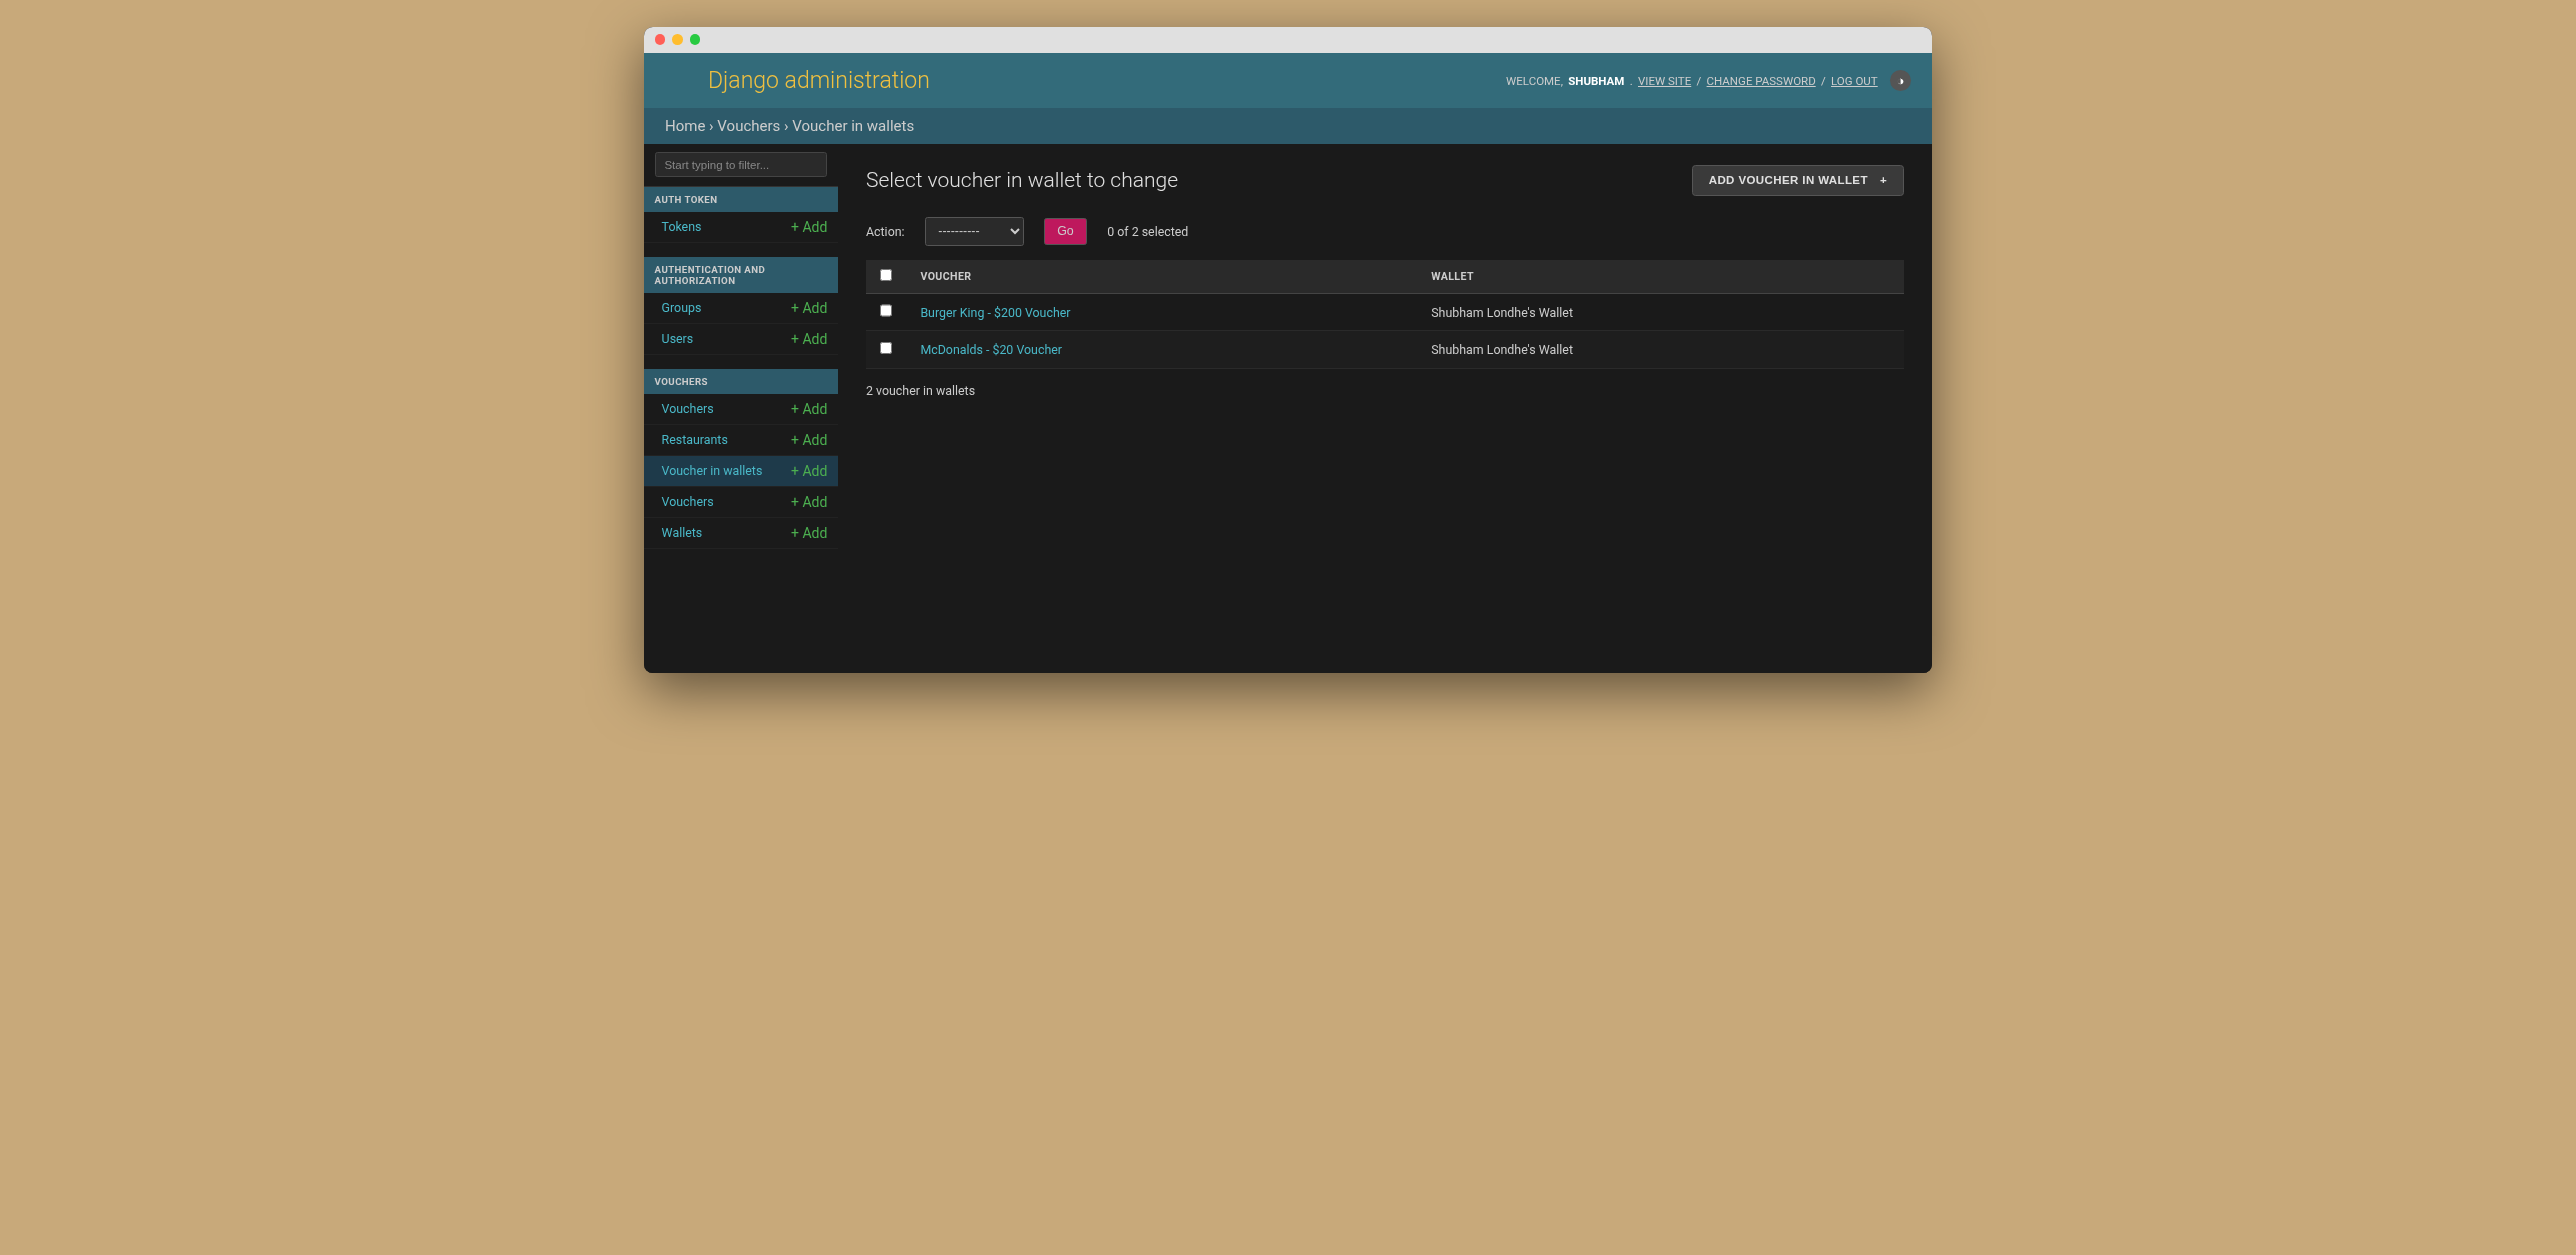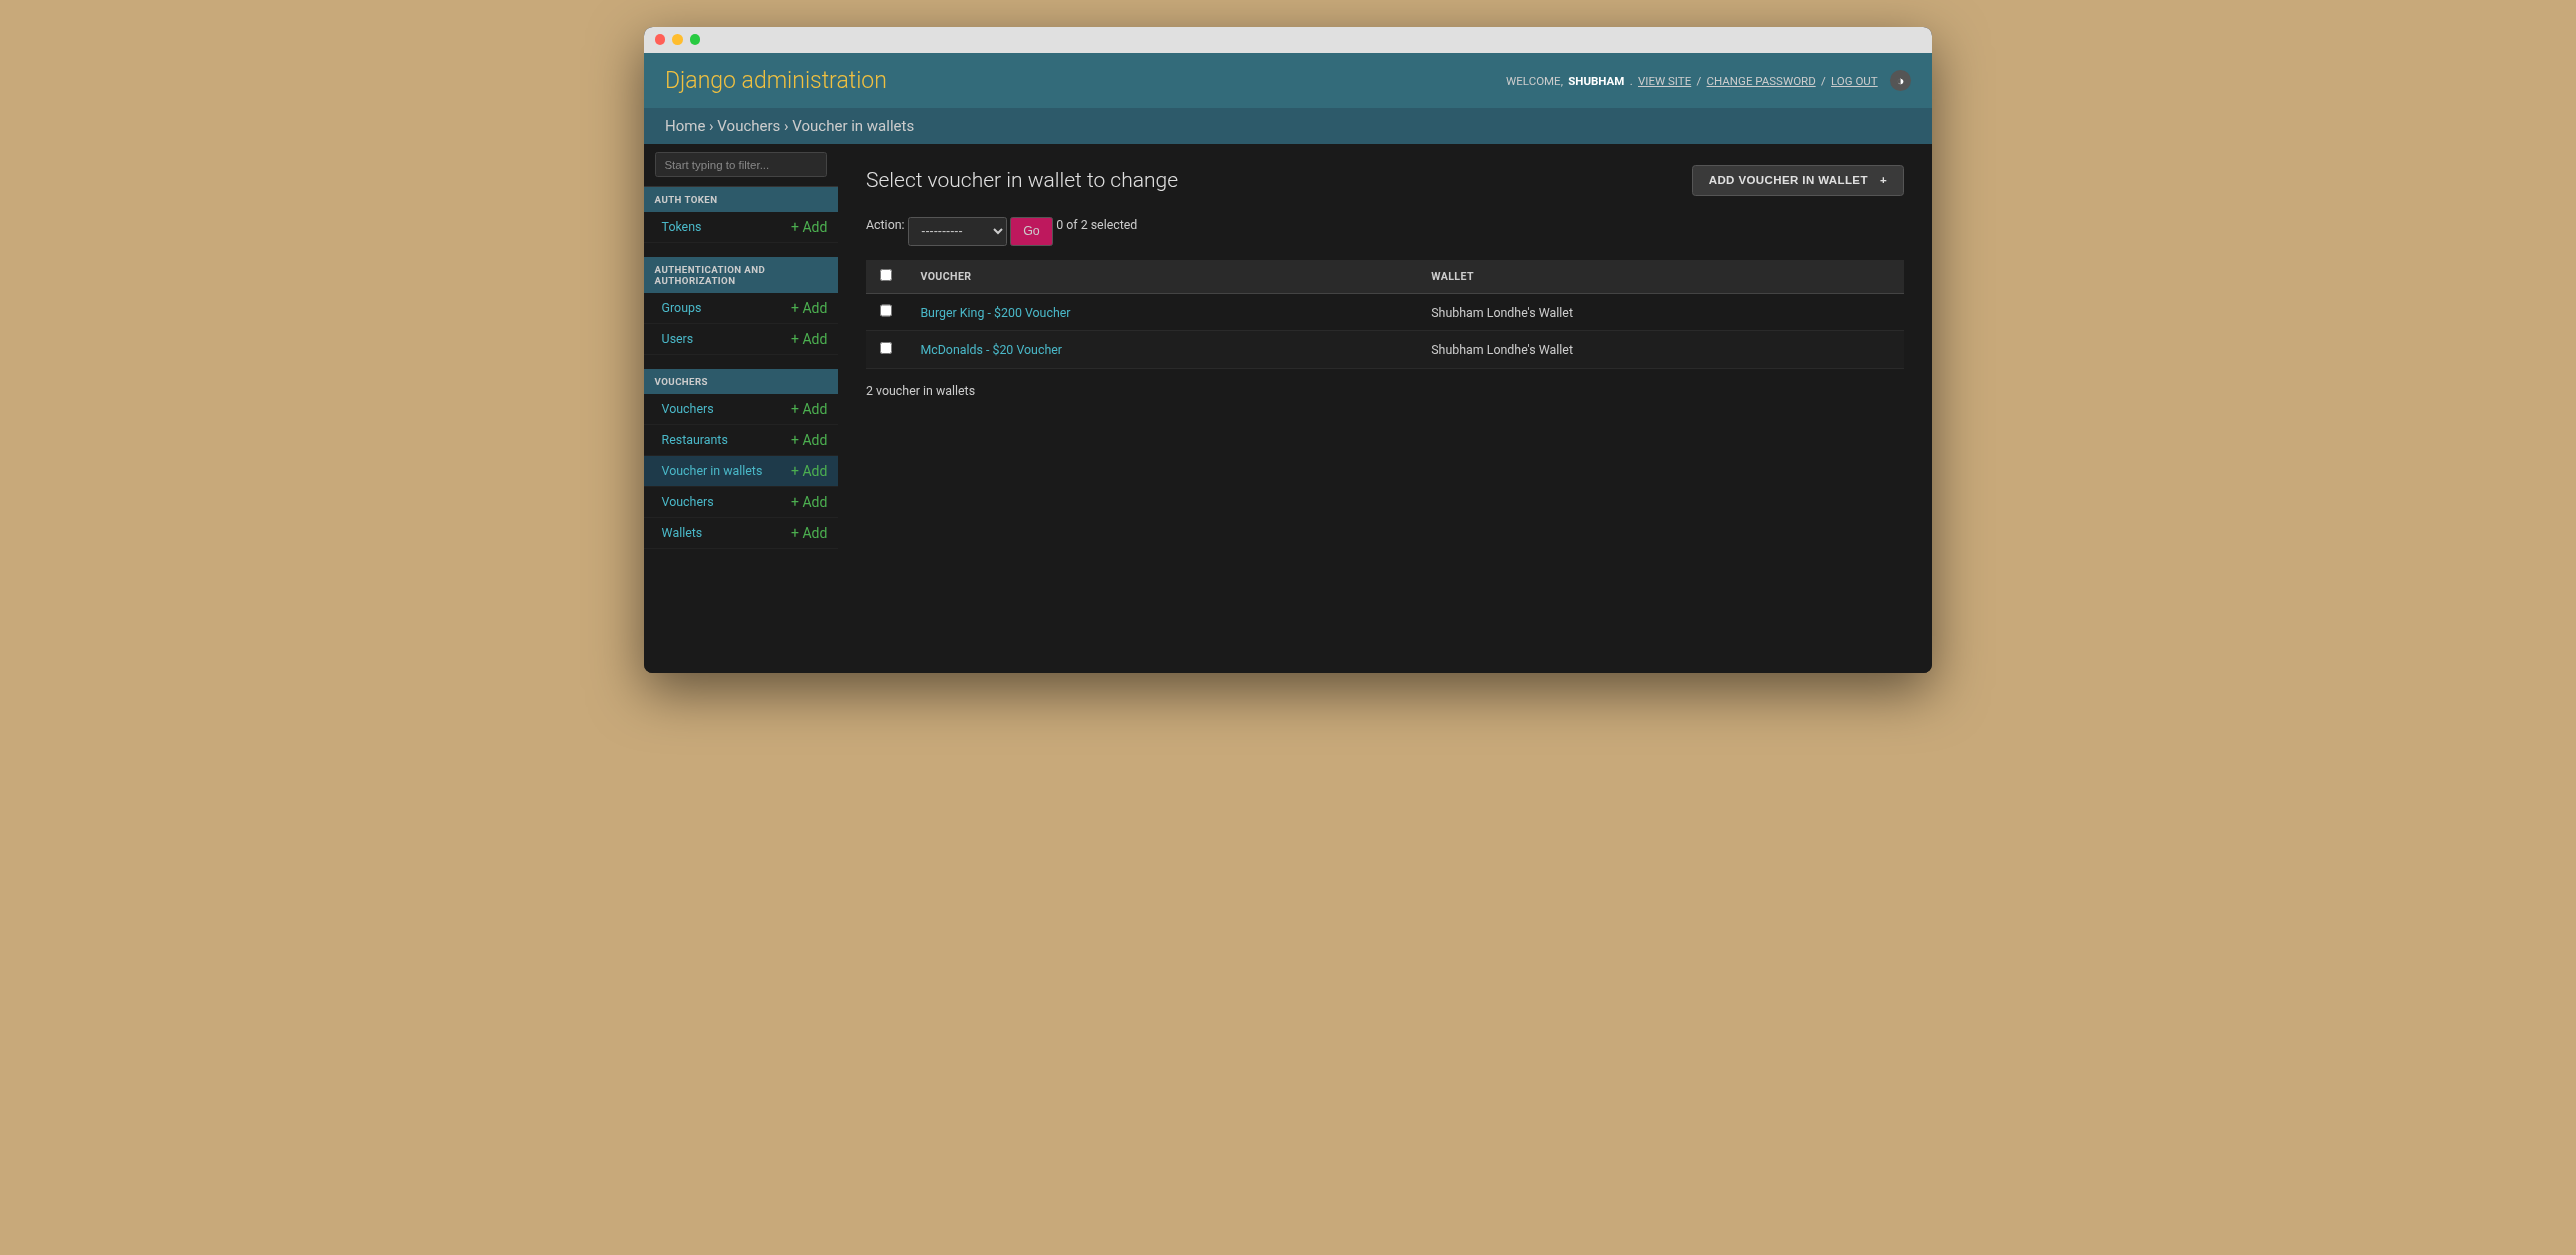--- a/index.html
+++ b/index.html
@@ -48,20 +48,21 @@
       padding: 14px 21px;
       display: flex;
       align-items: center;
       justify-content: space-between;
     }
 
     .header-title {
       color: #f0c040;
       font-size: 23px;
       font-weight: 300;
+      margin-left: 43px;
     }
 
     .header-nav {
       display: flex;
       align-items: center;
       gap: 5.3px;
       color: #ccc;
       font-size: 11.5px;
       margin-left: 35px;
     }
@@ -201,21 +202,22 @@
       border-radius: 3.5px;
       text-transform: uppercase;
       display: flex;
       align-items: center;
       gap: 12px;
     }
 
     
     .action-bar {
       display: flex;
-      gap: 3px;
+      align-items: center;
+      gap: 20px;
       margin-bottom: 14px;
     }
 
     .action-label {
       color: #ccc;
       font-size: 12.4px;
     }
 
     .action-select {
       background: #2a2a2a;

